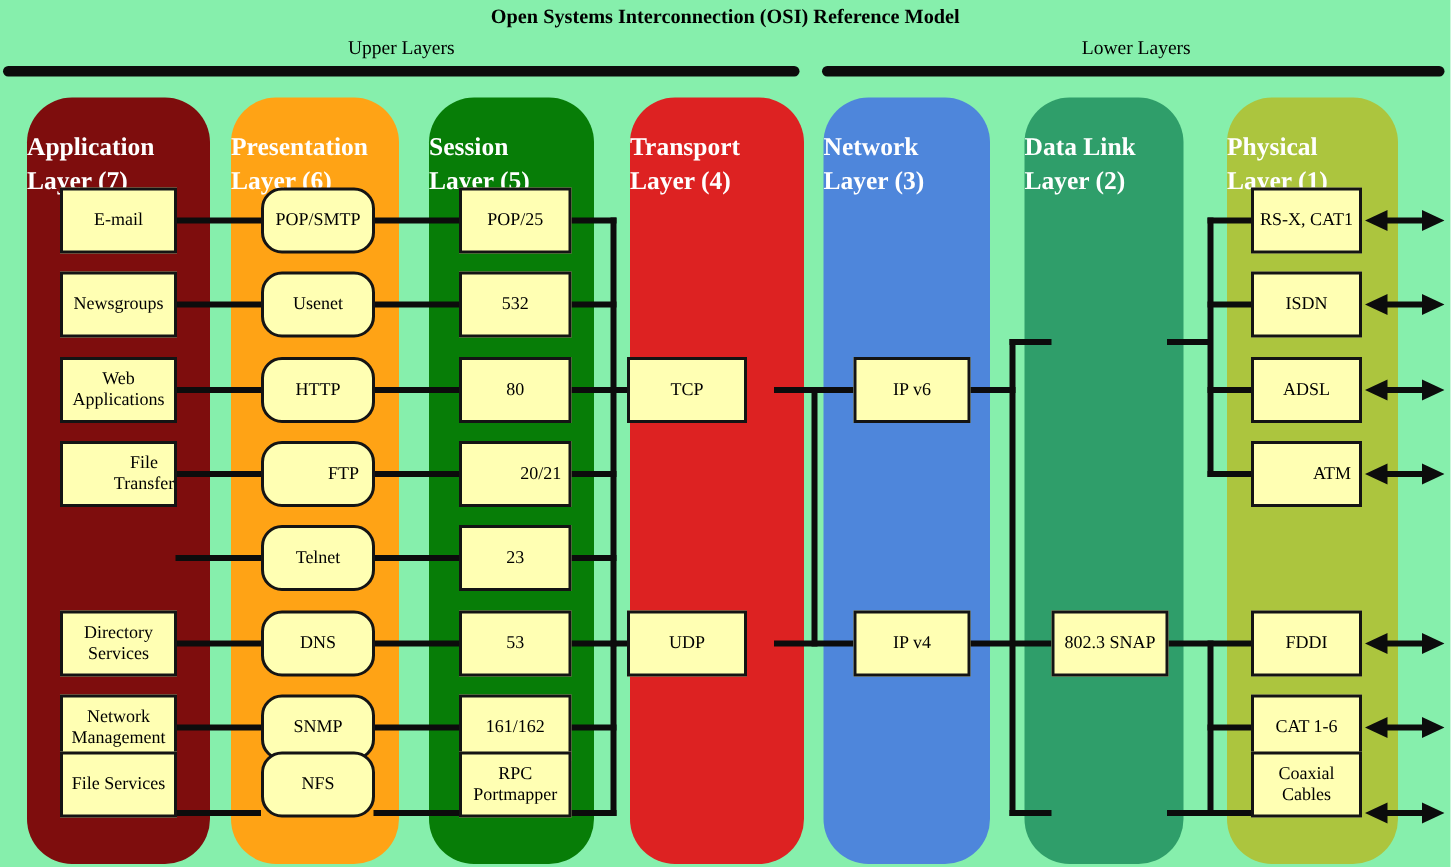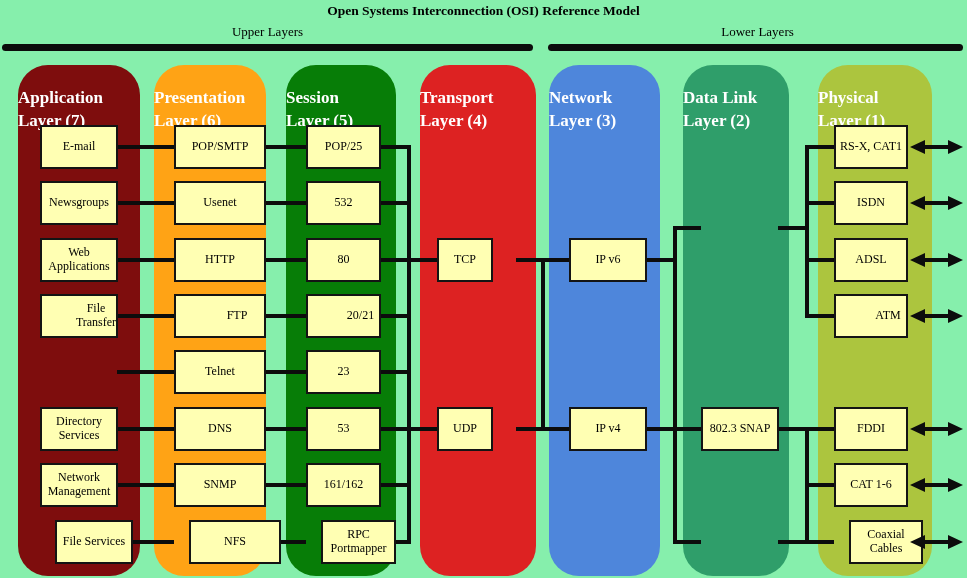--- a/index.html
+++ b/index.html
@@ -24,28 +24,28 @@
   .col-net{left:549px;width:111px;background:#4e86db;}
   .col-dl{left:683px;width:106px;background:#2f9e6a;}
   .col-phys{left:818px;width:114px;background:#acc53e;}
   .col-header{padding-top:22px;text-align:left;color:#ffffff;
     font-size:17px;font-weight:bold;line-height:1.35;}
 
   .node{position:absolute;height:44px;background:#ffffb3;border:2px solid #141414;
     box-sizing:border-box;display:flex;align-items:center;justify-content:center;
     text-align:center;font-size:12px;line-height:1.15;padding:1px 2px;z-index:3;}
   .nx-app{left:40px;width:78px;}
-  .nx-pres{left:174px;width:92px;}
+  .nx-pres{left:174px;width:76px;border-radius:14px;}
   .nx-sess{left:306px;width:75px;}
-  .nx-trans{left:437px;width:56px;}
+  .nx-trans{left:418px;width:80px;}
   .nx-net{left:569px;width:78px;}
   .nx-dl{left:701px;width:78px;}
   .nx-phys{left:834px;width:74px;}
   .r1{top:125px;}.r2{top:181px;}.r3{top:238px;}.r4{top:294px;padding-left:36px;}
-  .r5{top:350px;}.r6{top:407px;}.r7{top:463px;}.r8{top:520px;margin-left:15px;}
+  .r5{top:350px;}.r6{top:407px;}.r7{top:463px;}.r8{top:501px;}
   .rslip{top:206px;}
 
   .hline,.vline{position:absolute;background:#0c0c0c;z-index:2;}
   .hline{height:4px;}
   .vline{width:4px;}
   .arrow{position:absolute;width:53px;height:18px;z-index:4;}
 </style>
 </head>
 <body>
 

